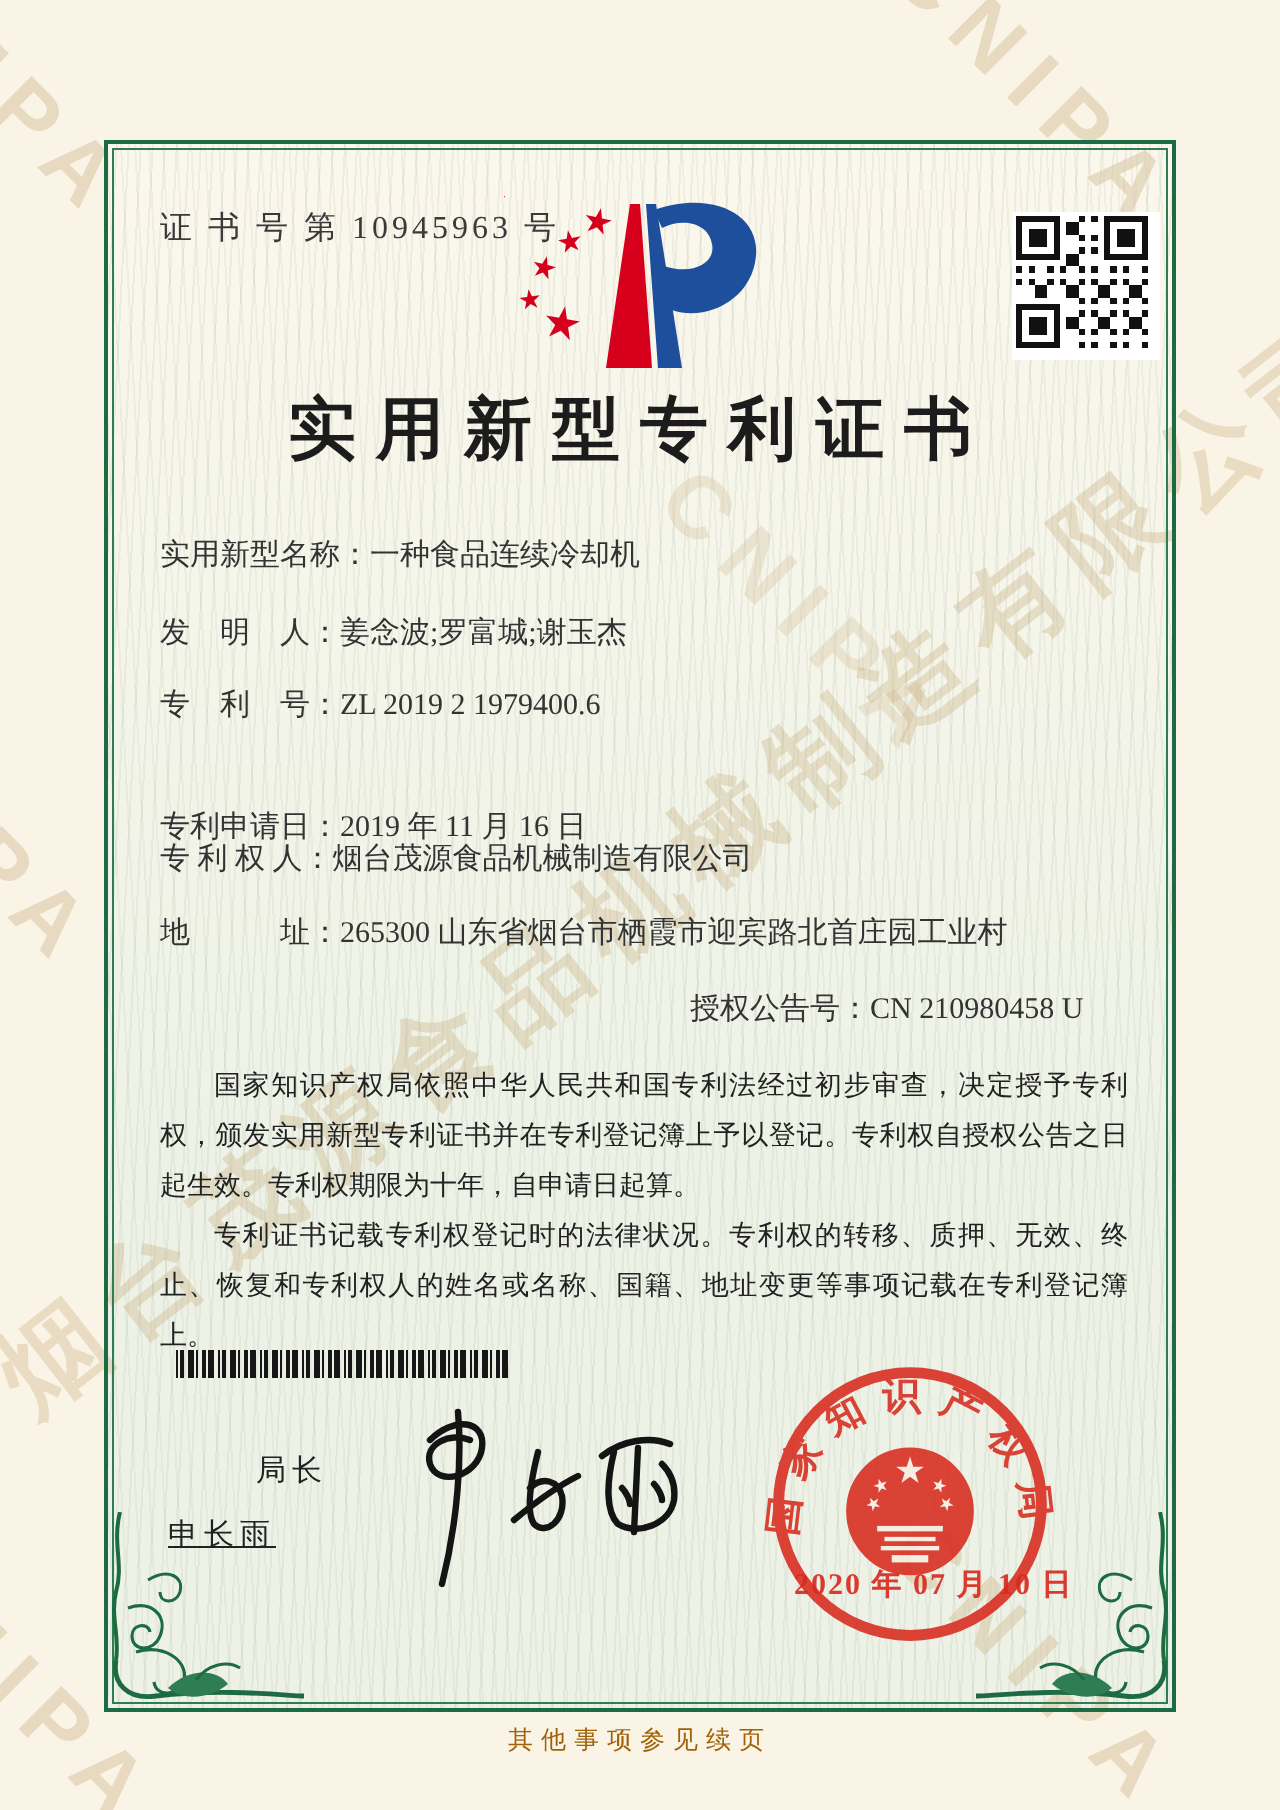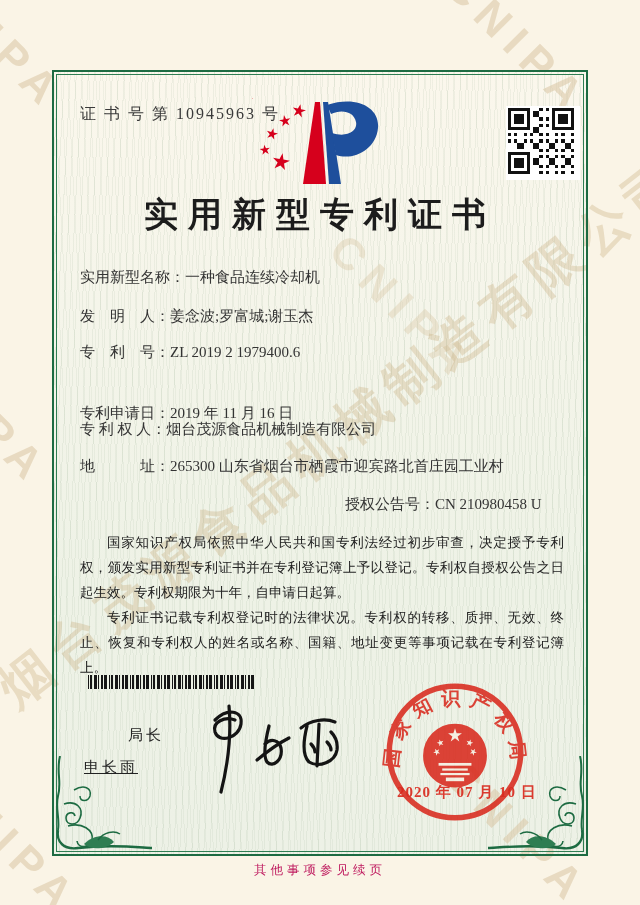--- a/index.html
+++ b/index.html
@@ -60,21 +60,21 @@
   .signer-title{left:84px;top:726px;font-family:"Liberation Sans","DejaVu Sans",sans-serif;
                 font-size:15px;letter-spacing:3px;color:#222;margin-left:44px;}
   .signer-name{left:84px;top:758px;font-family:"Liberation Sans","DejaVu Sans",sans-serif;
                font-size:15px;letter-spacing:3px;color:#222;text-decoration:underline;}
   .signature{left:185px;top:698px;}
   .seal{left:382px;top:679px;}
   .seal-date{left:397px;top:783px;font-size:15px;letter-spacing:1px;
              color:rgba(217,42,30,0.92);font-weight:bold;white-space:nowrap;}
   .page-num{left:0;right:0;top:828px;text-align:center;font-size:12px;color:#333;}
   .cont-note{left:0;right:0;top:862px;text-align:center;font-size:12.5px;
-             letter-spacing:4px;color:#be185d;}
+             letter-spacing:4px;color:#a16207;}
 </style>
 </head>
 <body>
 
 <div class="wm-agency" style="left:-55px;top:-45px;">CNIPA</div>
 <div class="wm-agency" style="left:470px;top:-40px;">CNIPA</div>
 <div class="wm-agency" style="left:-70px;top:330px;">CNIPA</div>
 <div class="wm-agency" style="left:355px;top:225px;color:rgba(216,196,162,0.38);">CNIPA</div>
 <div class="wm-agency" style="left:-40px;top:760px;">CNIPA</div>
 <div class="wm-agency" style="left:470px;top:750px;">CNIPA</div>

